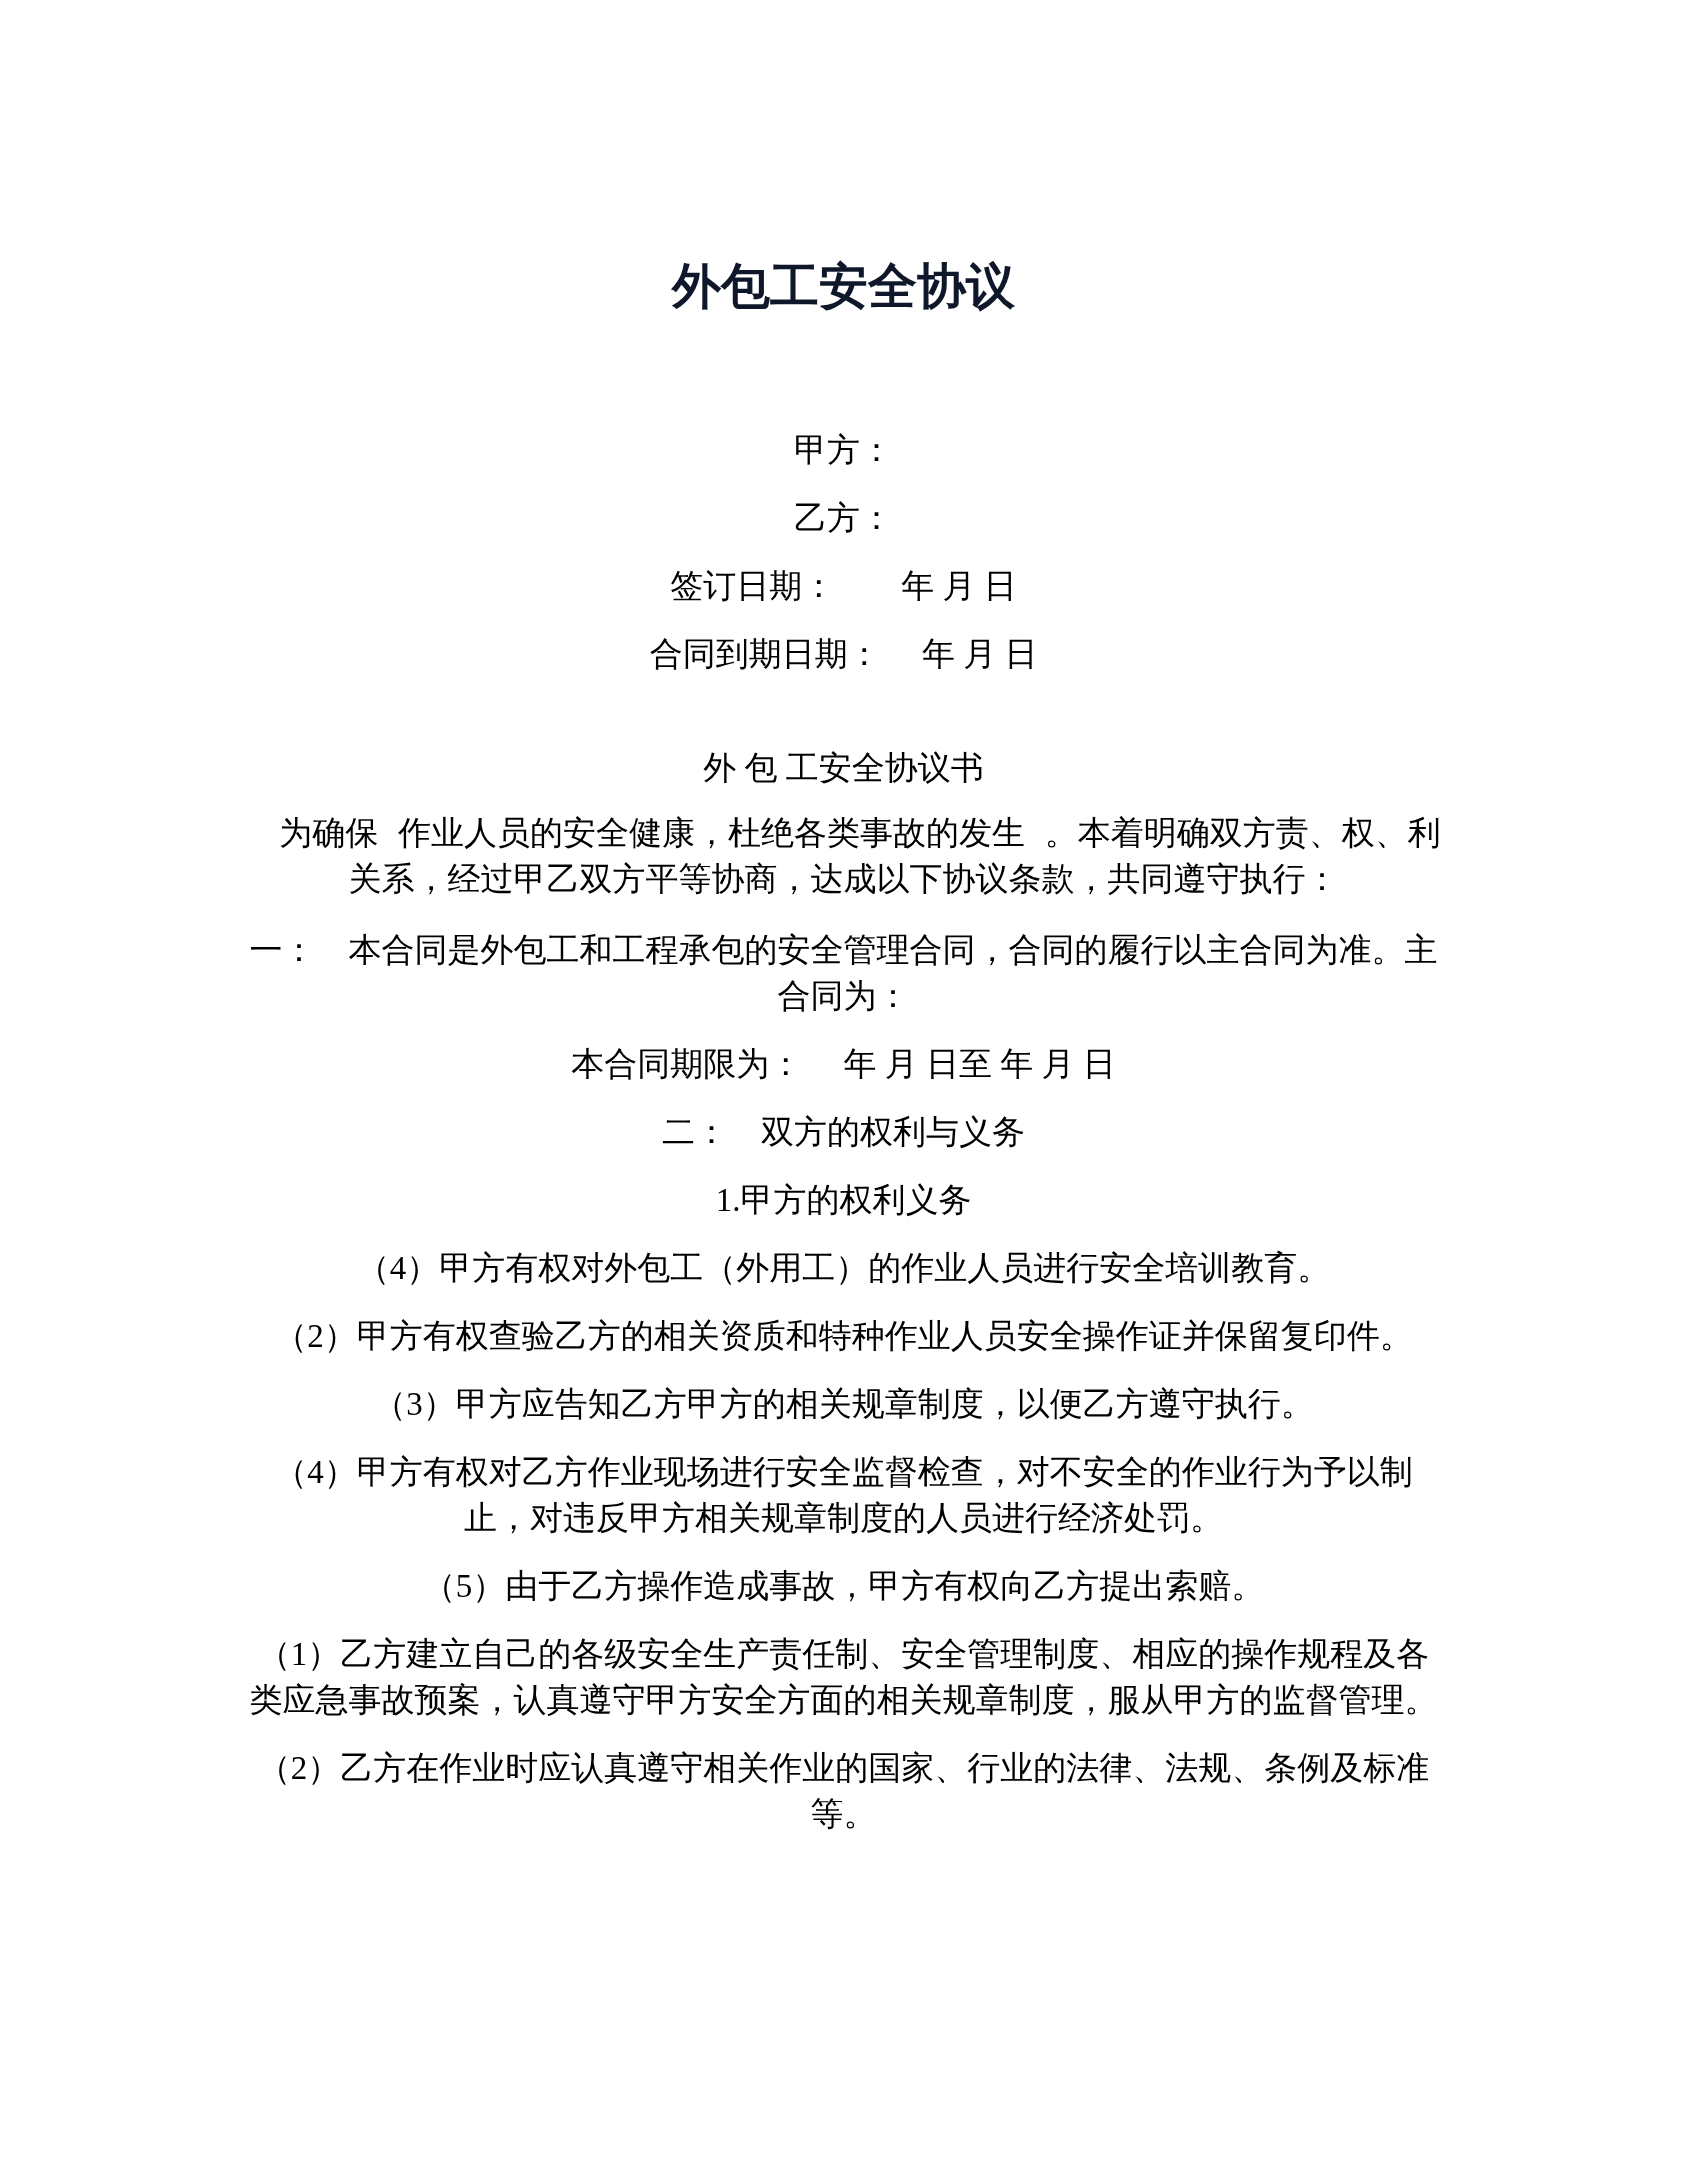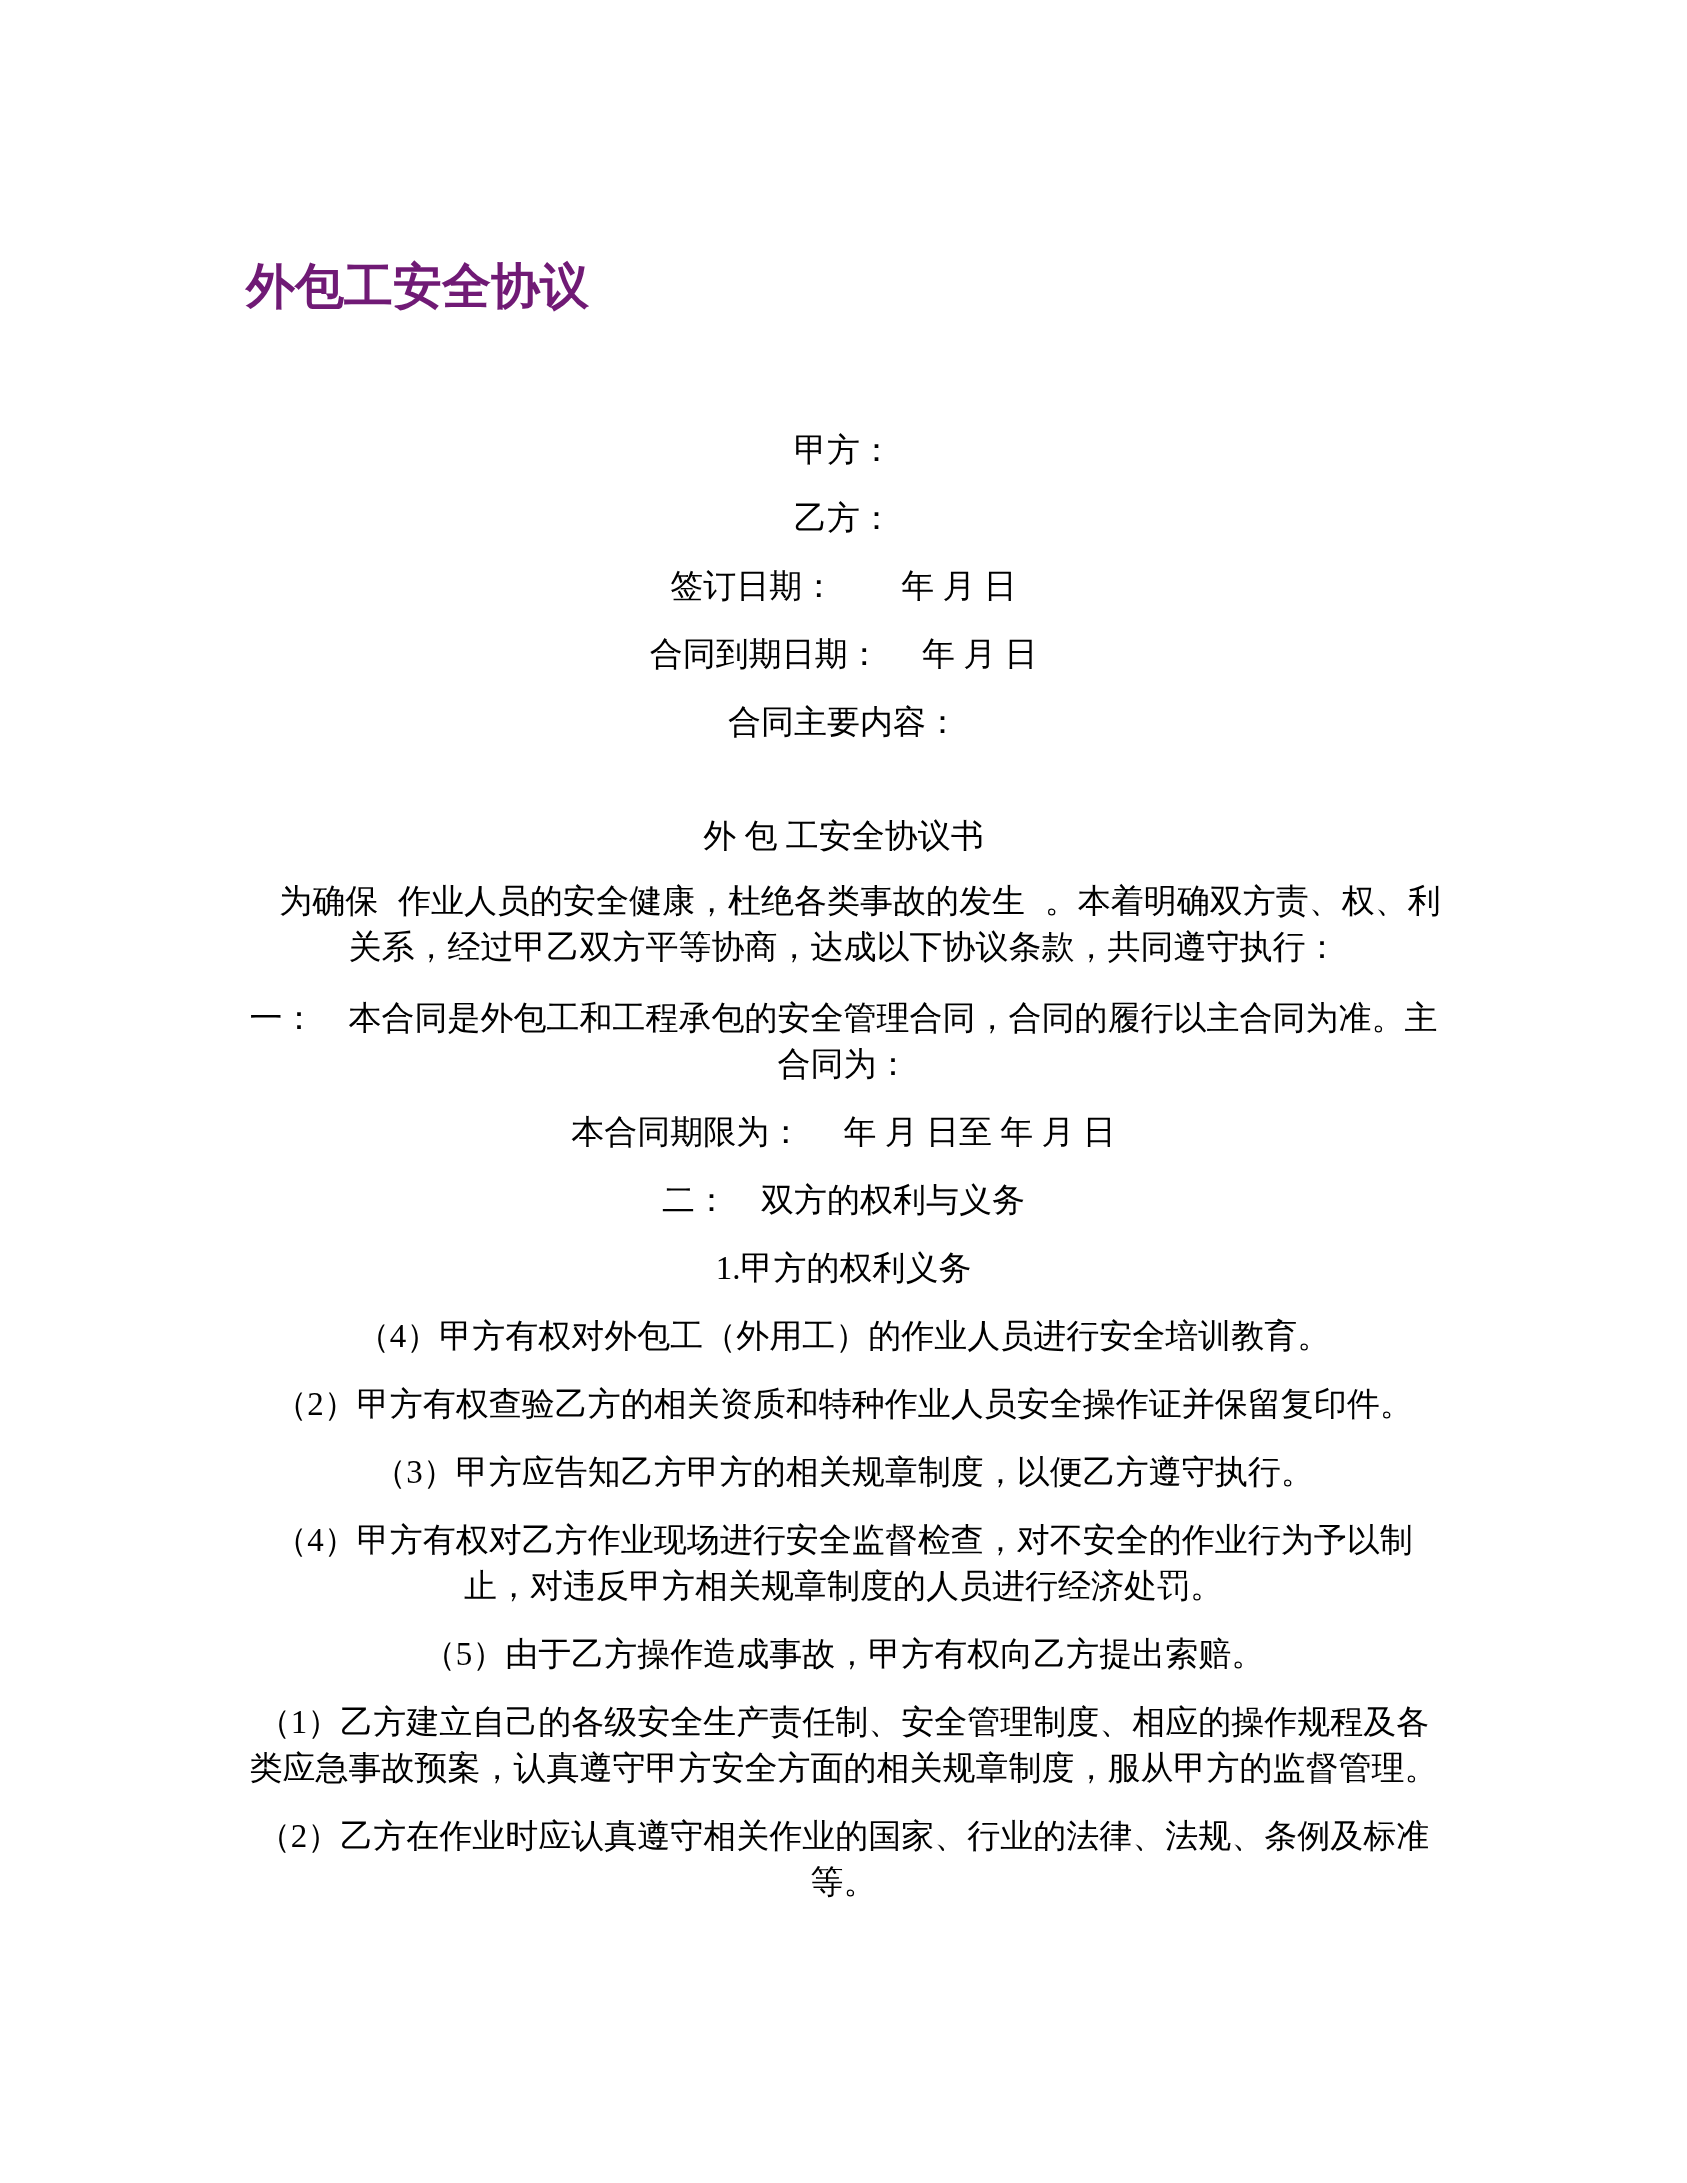--- a/index.html
+++ b/index.html
@@ -15,22 +15,22 @@
     box-sizing: border-box;
     padding: 250px 246px 0 246px;
     overflow: hidden;
     font-family: "Liberation Serif", "DejaVu Serif", serif;
     color: #000000;
   }
   .doc-title {
     font-size: 49px;
     line-height: 74px;
     font-weight: bold;
-    text-align: left;
-    color: #701a75;
+    text-align: center;
+    color: #0f172a;
     margin: 0 0 103px 0;
     white-space: pre-wrap;
   }
   .line {
     font-size: 33px;
     line-height: 46px;
     margin: 0 0 22px 0;
     white-space: pre-wrap;
     text-align: center;
   }
@@ -46,21 +46,20 @@
 <body>
 
 <div class="page">
 
   <h1 class="doc-title">外包工安全协议</h1>
 
   <p class="line">甲方：</p>
   <p class="line">乙方：</p>
   <p class="line">签订日期：　　年 月 日</p>
   <p class="line">合同到期日期：　 年 月 日</p>
-  <p class="line">合同主要内容：</p>
 
   <p class="line gap-above">外 包 工安全协议书</p>
 
   <p class="line indent-first">为确保 作业人员的安全健康，杜绝各类事故的发生 。本着明确双方责、权、利关系，经过甲乙双方平等协商，达成以下协议条款，共同遵守执行：</p>
   <p class="line">一：　本合同是外包工和工程承包的安全管理合同，合同的履行以主合同为准。主合同为：</p>
   <p class="line">本合同期限为：　 年 月 日至 年 月 日</p>
   <p class="line">二：　双方的权利与义务</p>
   <p class="line">1.甲方的权利义务</p>
   <p class="line">（4）甲方有权对外包工（外用工）的作业人员进行安全培训教育。</p>
   <p class="line">（2）甲方有权查验乙方的相关资质和特种作业人员安全操作证并保留复印件。</p>

